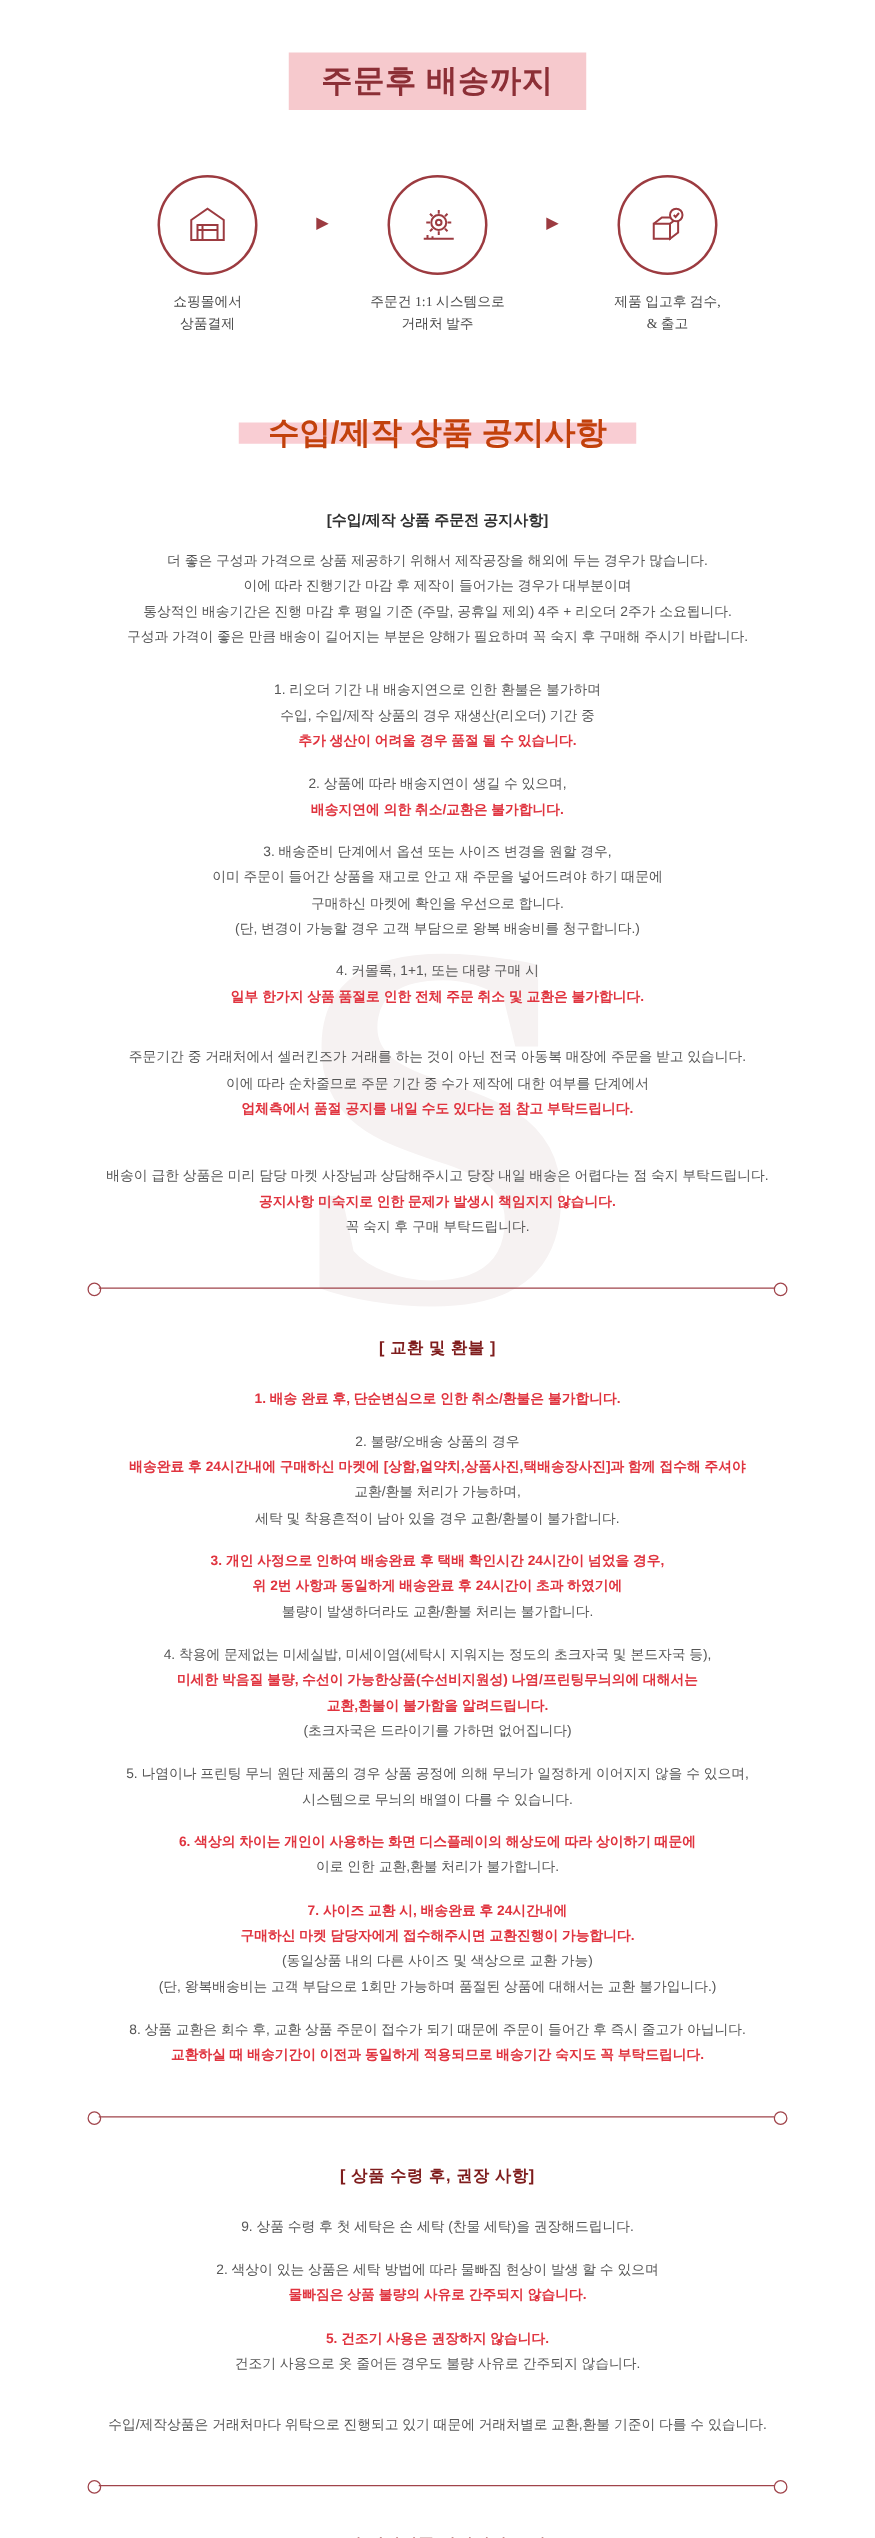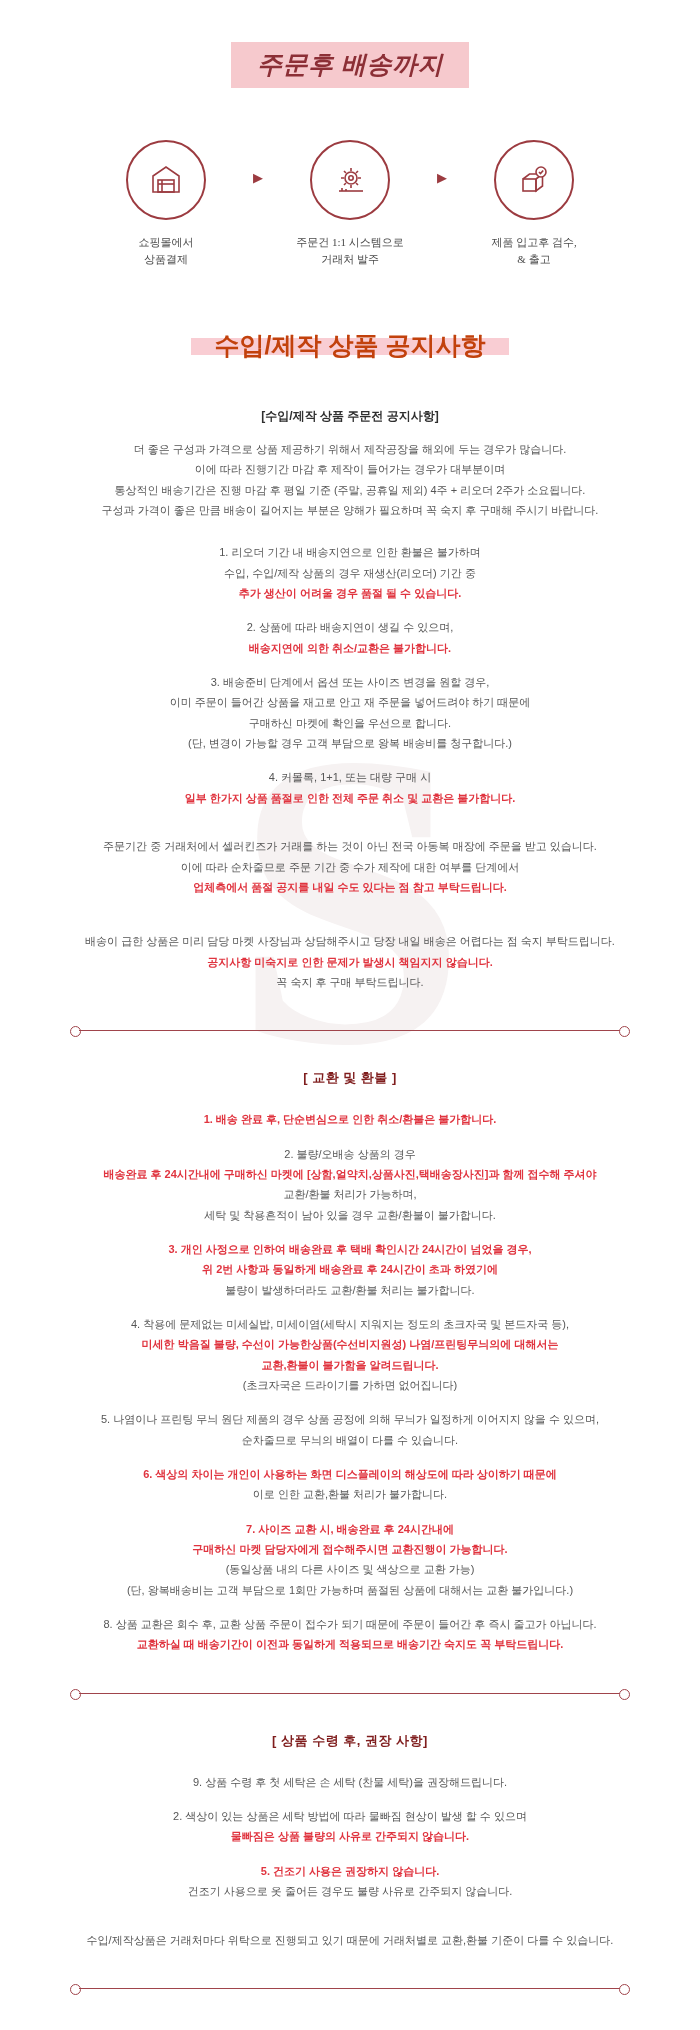--- a/index.html
+++ b/index.html
@@ -43,21 +43,20 @@
     background:#f6c9cd;
     padding:6px 26px 7px 26px;
   }
   .banner h1 {
     margin:0;
     font-size:25px;
     font-weight:700;
     color:#8c2f36;
     letter-spacing:0.5px;
     font-family:"Liberation Sans", sans-serif;
-    font-style:italic;
   }
 
   
   .steps {
     margin-top:52px;
     display:flex;
     justify-content:center;
     align-items:flex-start;
     gap:0;
   }
@@ -342,21 +341,21 @@
         <span>4. 착용에 문제없는 미세실밥, 미세이염(세탁시 지워지는 정도의 초크자국 및 본드자국 등),</span><br>
         <span class="redb">미세한 박음질 불량, 수선이 가능한상품(수선비지원성) 나염/프린팅무늬의에 대해서는</span><br>
         <span class="redb">교환,환불이 불가함을 알려드립니다.</span><br>
         <span>(초크자국은 드라이기를 가하면 없어집니다)</span>
       </p>
 
       <div class="gap-14"></div>
 
       <p class="p">
         <span>5. 나염이나 프린팅 무늬 원단 제품의 경우 상품 공정에 의해 무늬가 일정하게 이어지지 않을 수 있으며,</span><br>
-        <span>순차줄므로 무늬의 배열이 다를 수 있습니다.</span>
+        <span>시스템으로 무늬의 배열이 다를 수 있습니다.</span>
       </p>
 
       <div class="gap-14"></div>
 
       <p class="p">
         <span class="redb">6. 색상의 차이는 개인이 사용하는 화면 디스플레이의 해상도에 따라 상이하기 때문에</span><br>
         <span>이로 인한 교환,환불 처리가 불가합니다.</span>
       </p>
 
       <div class="gap-14"></div>

